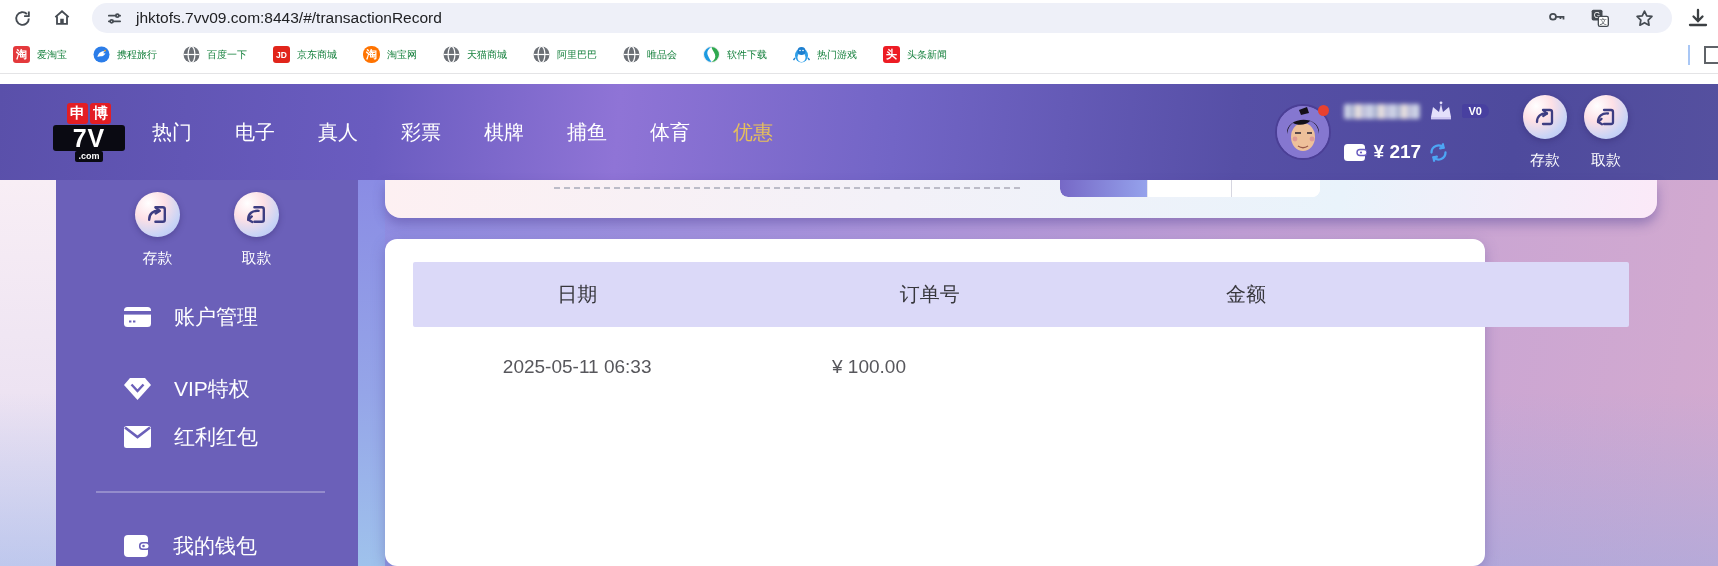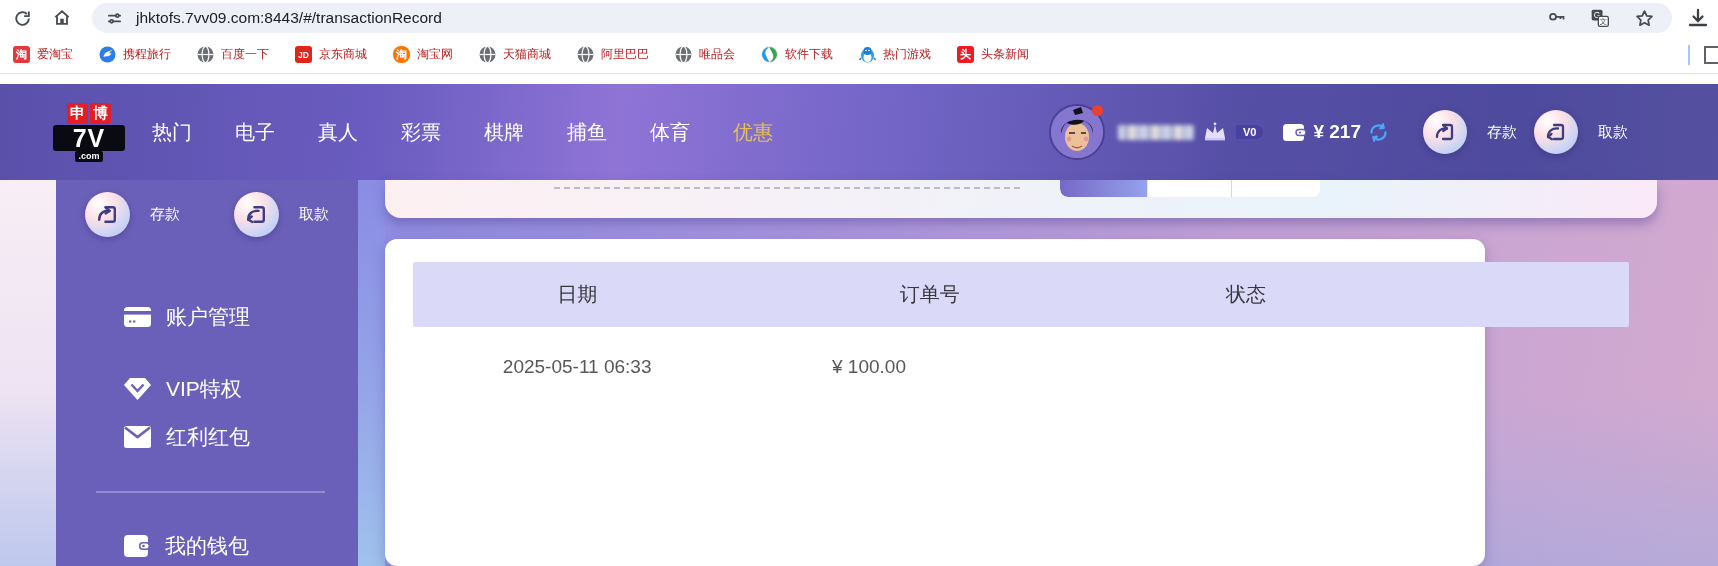--- a/index.html
+++ b/index.html
@@ -11,21 +11,21 @@
   .toolbar { position:absolute; top:0; left:0; right:0; height:36px; display:flex; align-items:center; }
   .tb-icon { width:24px; height:24px; display:flex; align-items:center; justify-content:center; color:#454b52; flex:none; }
   .reload { margin-left:10px; } .home { margin-left:16px; }
   .url-pill { margin-left:18px; height:30px; width:1580px; background:#eef0f8; border-radius:15px; display:flex; align-items:center; padding:0 10px; }
   .url-text { font-size:15.5px; color:#202124; margin-left:10px; flex:1; white-space:nowrap; }
   .pill-right { display:flex; align-items:center; gap:20px; margin-right:6px; }
   .dl-icon { position:absolute; right:8px; top:6px; width:24px; height:24px; color:#3c4043; }
 
   .bookmarks { position:absolute; top:36px; left:0; right:0; height:38px; background:#fff; display:flex; align-items:center; border-bottom:1px solid #e4e4e6; }
   .bm { display:flex; align-items:center; gap:7px; margin-left:13px; margin-right:13px; cursor:pointer; }
-  .bm-label { font-size:12px; color:#b91c1c; white-space:nowrap; }
+  .bm-label { font-size:10px; color:#15803d; white-space:nowrap; }
   .favicon { width:17px; height:17px; border-radius:3px; display:flex; align-items:center; justify-content:center; font-size:11px; font-weight:bold; color:#fff; flex:none; }
   .fv-red { background:#e4393c; } .fv-orange { background:#ff7300; border-radius:8px; }
   .fv-jd { background:#e1251b; font-size:8.5px; } .fv-tt { background:#ed1c24; }
   .bm-end { margin-left:auto; display:flex; align-items:center; }
   .bm-caret { width:2px; height:20px; background:#a9c7f5; margin-right:14px; }
   .bm-partial { width:14px; height:18px; border:2px solid #5f6368; border-right:none; margin-right:0; }
 
   
   .site-header { position:absolute; top:84px; left:0; width:1718px; height:96px;
     background:linear-gradient(95deg,#5a50aa 0%,#6a5cc0 22%,#8f74d6 36%,#7265c6 52%,#564fa6 72%,#4e4a9d 88%,#55509f 100%);
@@ -35,50 +35,50 @@
   .logo-sq { width:21px; height:21px; background:#e31e24; color:#fff; font-size:15px; display:flex; align-items:center; justify-content:center; border-radius:3px; font-weight:bold; }
   .logo-mid { margin-top:1px; background:#0a0a12; color:#fff; font-size:25px; font-weight:bold; line-height:26px; padding:0 20px; border-radius:3px; letter-spacing:1px; }
   .logo-bot { background:#0a0a12; color:#fff; font-size:9px; line-height:10px; padding:0 3px 1px; border-radius:2px; font-weight:bold; }
   .nav { display:flex; gap:43px; margin-left:36px; }
   .nav-item { font-size:20px; color:#fff; cursor:pointer; white-space:nowrap; }
   .nav-item.active { color:#e7c05a; }
   .user-zone { margin-left:auto; margin-right:90px; display:flex; align-items:center; }
   .avatar-wrap { position:relative; width:56px; height:56px; flex:none; cursor:pointer; }
   .avatar { width:56px; height:56px; border-radius:50%; border:2px solid #4b3f96; overflow:hidden; background:#8577d0; }
   .red-dot { position:absolute; top:1px; right:2px; width:11px; height:11px; border-radius:50%; background:#e8412f; }
-  .user-col { margin-left:13px; display:flex; flex-direction:row; gap:20px; }
+  .user-col { margin-left:13px; display:flex; flex-direction:column; gap:20px; }
   .user-row1 { display:flex; align-items:center; gap:8px; }
   .name-blur { width:76px; height:15px; border-radius:2px;
     background:repeating-linear-gradient(90deg,#cdd2e6 0 6px,#a9b1d0 6px 11px,#e6dede 11px 17px,#bdbfda 17px 23px);
     filter:blur(2px); }
   .vip-badge { background:rgba(70,62,160,.85); color:#fff; font-size:11px; font-weight:bold; padding:1px 7px; border-radius:3px 8px 8px 3px; }
   .user-row2 { display:flex; align-items:center; gap:7px; color:#fff; }
   .balance { font-size:19px; font-weight:bold; color:#fff; }
-  .hdr-action { display:flex; flex-direction:row; align-items:center; gap:20px; cursor:pointer; }
+  .hdr-action { display:flex; flex-direction:column; align-items:center; gap:12px; cursor:pointer; }
   .hdr-action + .hdr-action { margin-left:17px; }
   .circle-btn { width:44px; height:44px; border-radius:50%;
     background:radial-gradient(circle at 30% 25%,#ffffff 0%,#fde0e6 35%,#c9d4f6 70%,#b4c0f0 100%);
     display:flex; align-items:center; justify-content:center; box-shadow:0 2px 6px rgba(40,30,90,.35); }
   .hdr-action .lbl { color:#fff; font-size:15px; }
   .deposit-zone { margin-left:34px; display:flex; }
 
   
   .page { position:absolute; top:180px; left:0; width:1718px; height:386px;
     background:linear-gradient(100deg,#8c8ce2 18%,#a995de 45%,#c4a2d6 70%,#d3aacf 100%); }
   .page::after { content:""; position:absolute; inset:0;
     background:linear-gradient(180deg,rgba(255,255,255,0) 55%,rgba(140,170,230,.40) 100%); pointer-events:none; }
   .left-strip { position:absolute; left:0; top:0; width:56px; height:386px;
     background:linear-gradient(180deg,#f8eef5 0%,#ece2f2 60%,#e0dcf2 100%); }
   .gap-strip { position:absolute; left:358px; top:0; width:27px; height:386px;
     background:linear-gradient(180deg,#8a8ce4 0%,#95a5e8 55%,#9fc2ec 100%); z-index:1; }
 
   
   .sidebar { position:absolute; left:56px; top:0; width:302px; height:386px; background:#6b60b9; z-index:2; }
   .quick-row { position:absolute; top:12px; left:0; width:302px; display:flex; justify-content:center; gap:37px; }
-  .side-item { position:absolute; left:68px; display:flex; align-items:center; gap:15px; cursor:pointer; }
+  .side-item { position:absolute; left:68px; display:flex; align-items:center; gap:23px; cursor:pointer; }
   .side-item .txt { color:#fff; font-size:21px; }
   .side-divider { position:absolute; top:311px; left:40px; width:229px; height:2px; background:rgba(255,255,255,.28); }
 
   
   .main { position:absolute; left:385px; top:0; width:1272px; height:386px; z-index:2; }
   .filter-card { position:absolute; top:0; left:0; width:1272px; height:38px;
     background:linear-gradient(100deg,#fdf0f2 0%,#f3f1f8 40%,#e9f3fb 75%,#fbe9f8 100%);
     border-radius:0 0 16px 16px; box-shadow:0 6px 12px rgba(80,66,150,.45); }
   .dashed-line { position:absolute; left:169px; top:7px; width:466px; border-top:2px dashed #bcbcc8; }
   .seg-ctl { position:absolute; left:675px; top:0; width:260px; height:17px; background:#fff; border-radius:0 0 8px 8px; display:flex; overflow:hidden; }
@@ -421,21 +421,21 @@
         <div class="seg sel"></div>
         <div class="seg w1"></div>
         <div class="seg w2"></div>
       </div>
     </div>
 
     <div class="table-card">
       <div class="thead">
         <div class="th c0">日期</div>
         <div class="th c1">订单号</div>
-        <div class="th c3">状态</div>
+        <div class="th c2">金额</div>
       </div>
       <div class="trow">
         <div class="td c0">2025-05-11 06:33</div>
         <div class="td c2">¥ 100.00</div>
       </div>
     </div>
   </div>
 </div>
 
 </body></html>

